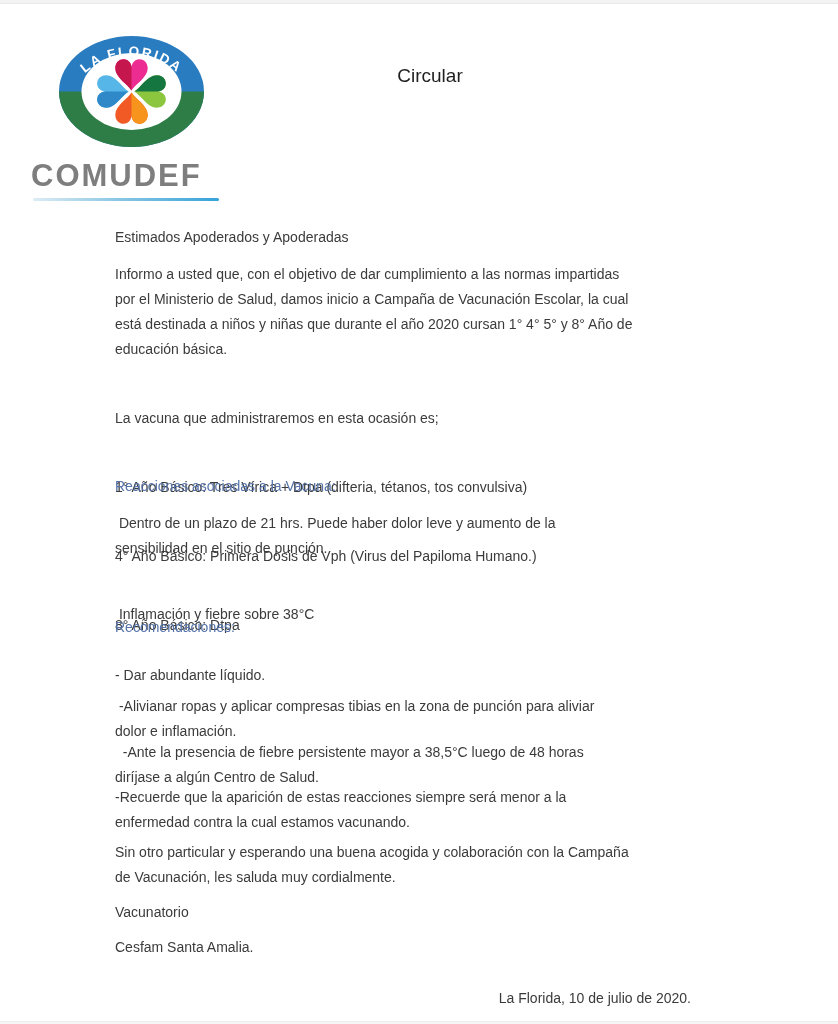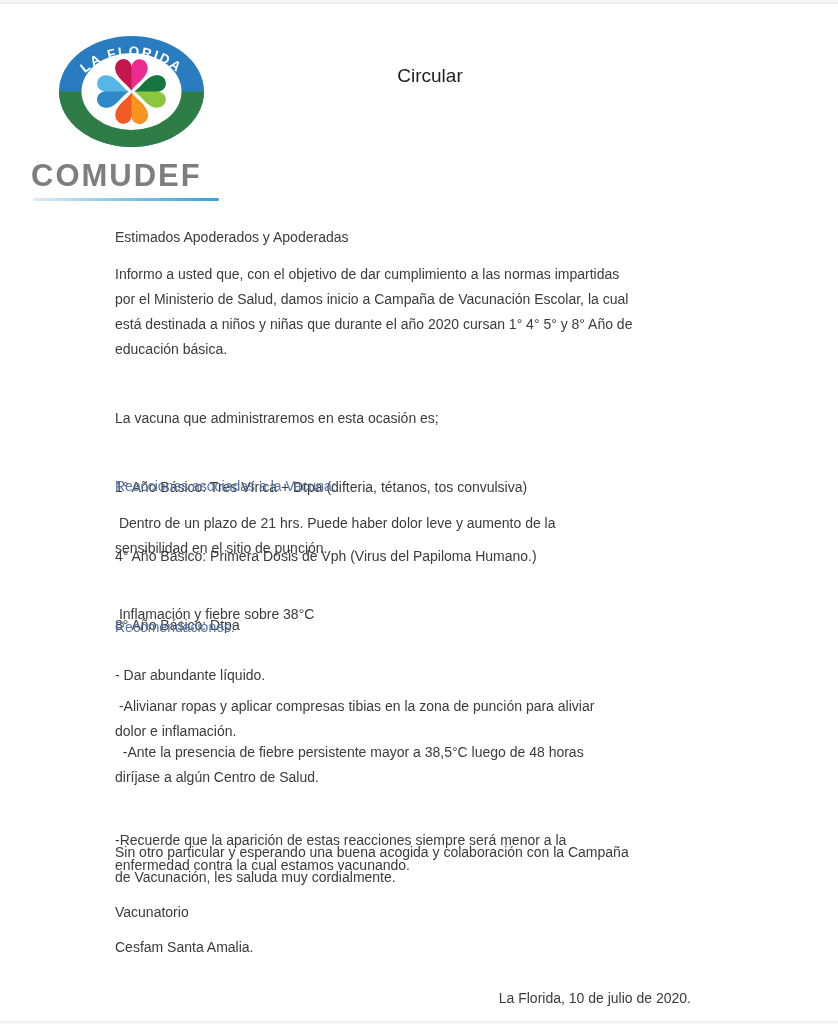--- a/index.html
+++ b/index.html
@@ -48,21 +48,21 @@
   .greeting            { top:225px; }
   .intro               { top:262px; }
   .vaccine-block       { top:361px; line-height:23px; }
   .reactions-heading   { top:474px; }
   .reactions-p1        { top:511px; }
   .reactions-p2        { top:602px; }
   .recommend-heading   { top:615px; }
   .rec-0               { top:663px; }
   .rec-1               { top:694px; }
   .rec-2               { top:740px; }
-  .rec-3               { top:785px;margin-top:43px; }
+  .rec-3               { top:785px; }
   .closing             { top:840px; }
   .signature-unit      { top:900px; }
   .signature-center    { top:935px; }
   .date-line           { top:986px; left:291px; width:400px;text-align:right; }
 </style>
 </head>
 <body>
 
 <div class="page">
 

